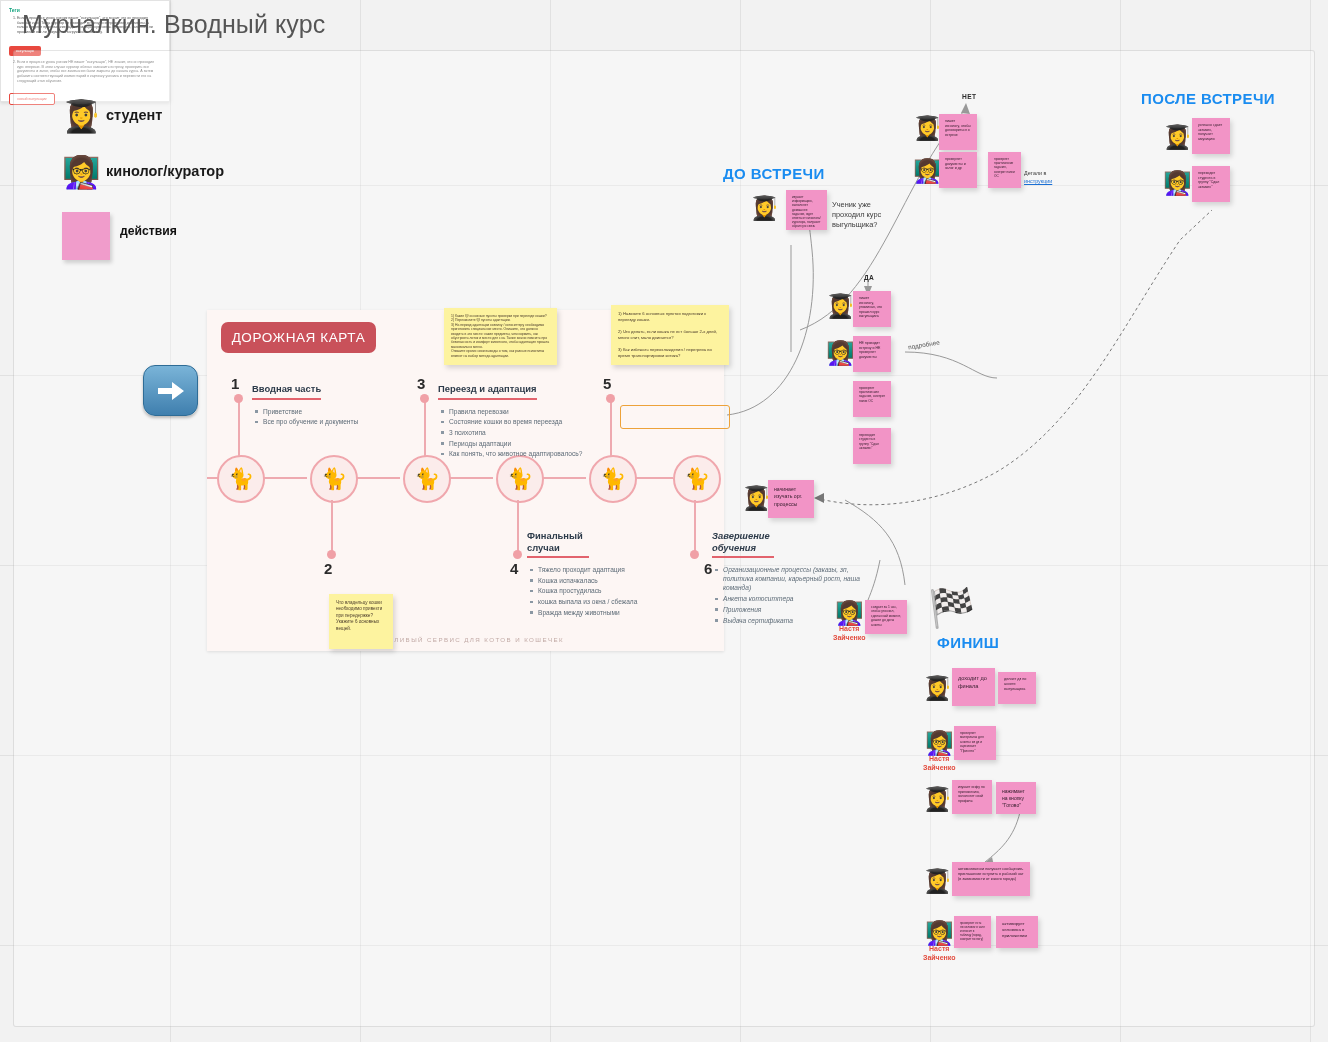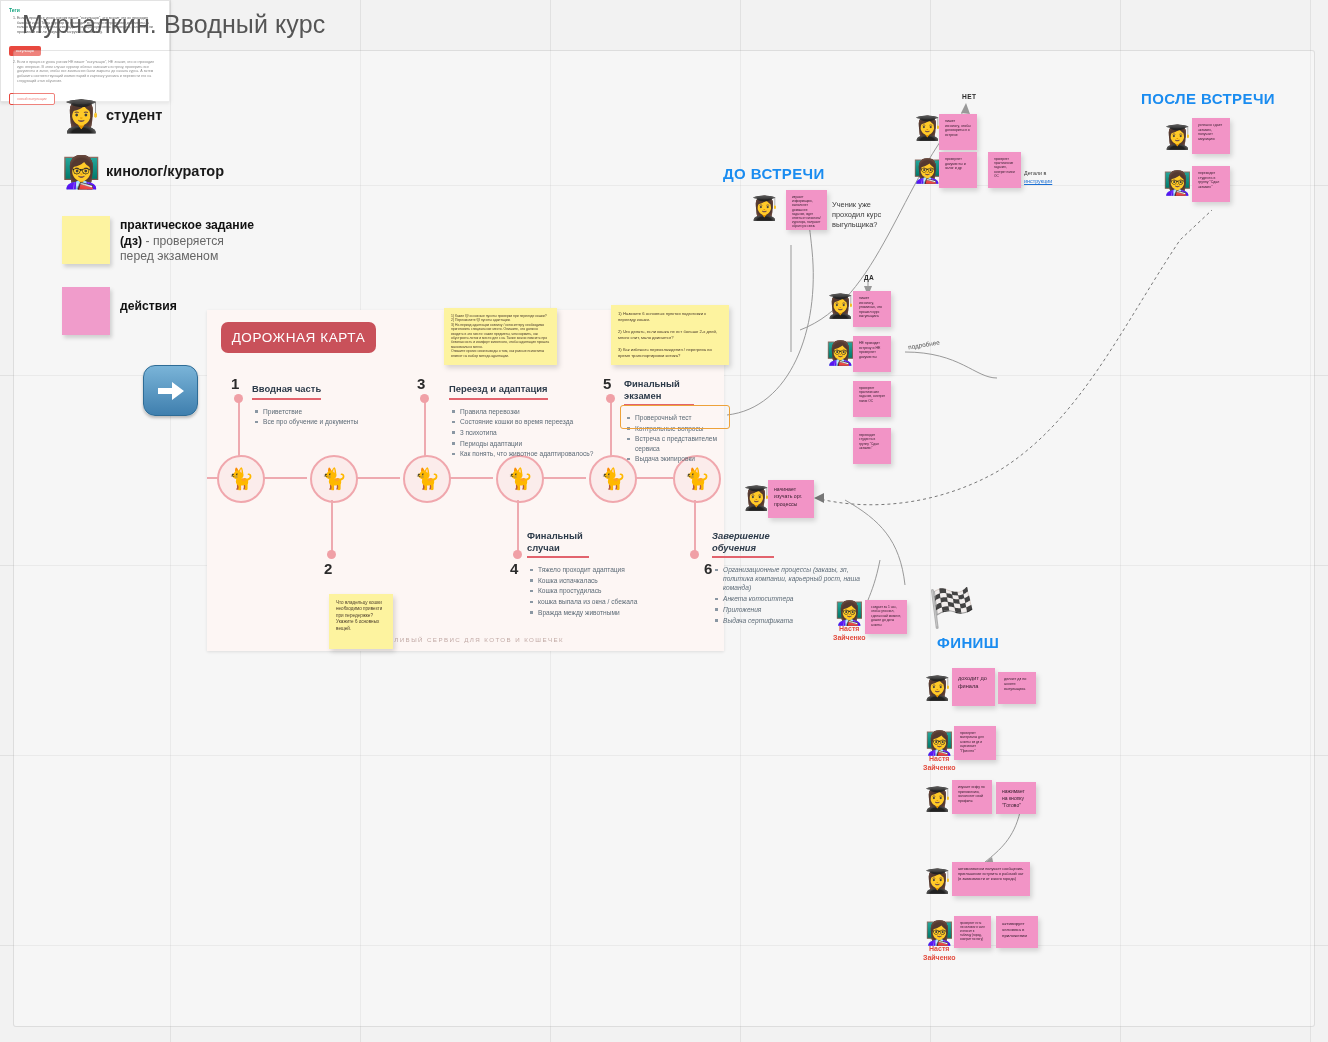--- a/index.html
+++ b/index.html
@@ -150,28 +150,20 @@
 
 <div class="lyr" id="legend">
   <div class="legend-row">
     <div class="legend-ico">👩‍🎓</div>
     <div class="legend-lbl">студент</div>
   </div>
   <div class="legend-row">
     <div class="legend-ico">👩‍🏫</div>
     <div class="legend-lbl">кинолог/куратор</div>
   </div>
-  <div class="legend-row" style="margin-top:26px">
-    <div class="legend-swatch sw-yellow"></div>
-    <div class="legend-multi">
-      <b>практическое задание</b><br>
-      <b>(дз)</b><span class="dim"> - проверяется</span><br>
-      <span class="dim">перед экзаменом</span>
-    </div>
-  </div>
   <div class="legend-row" style="margin-top:22px">
     <div class="legend-swatch sw-pink"></div>
     <div class="legend-multi" style="padding-top:12px">
       <b>действия</b>
     </div>
   </div>
 </div>
 
 <div class="lyr" id="start-arrow">
   <svg width="30" height="24" viewBox="0 0 30 24">
@@ -214,41 +206,32 @@
   <div class="step-num" style="left:24px;top:65px;">1</div>
   <div class="step" style="left:45px;top:68px;">
     <div class="step-h">Вводная часть</div>
     <ul>
       <li>Приветствие</li>
       <li>Все про обучение и документы</li>
     </ul>
   </div>
 
   <div class="step-num" style="left:210px;top:65px;">3</div>
-  <div class="step" style="left:242px;top:68px;">
+  <div class="step" style="left:231px;top:68px;">
     <div class="step-h">Переезд и адаптация</div>
     <ul>
       <li>Правила перевозки</li>
       <li>Состояние кошки во время переезда</li>
       <li>3 психотипа</li>
       <li>Периоды адаптации</li>
       <li>Как понять, что животное адаптировалось?</li>
     </ul>
   </div>
 
   <div class="step-num" style="left:396px;top:65px;">5</div>
-  <div class="step" style="left:417px;top:68px;width:108px;">
-    <div class="step-h" style="width:70px">Финальный экзамен</div>
-    <ul>
-      <li>Проверочный тест</li>
-      <li>Контрольные вопросы</li>
-      <li>Встреча с представителем сервиса</li>
-      <li>Выдача экипировки</li>
-    </ul>
-  </div>
   <div class="hl-box" style="left:413px;top:95px;width:108px;height:22px;"></div>
 
   <div class="step-num" style="left:117px;top:250px;">2</div>
 
   <div class="step-num" style="left:303px;top:250px;">4</div>
   <div class="step" style="left:320px;top:220px;">
     <div class="step-h" style="width:62px">Финальный случаи</div>
     <ul>
       <li>Тяжело проходит адаптация</li>
       <li>Кошка испачкалась</li>

